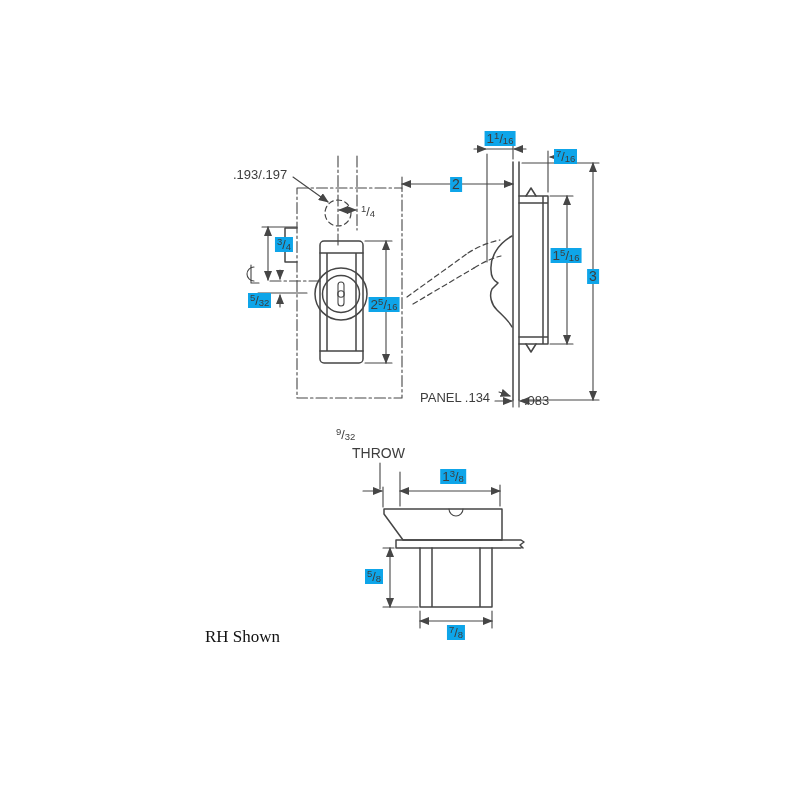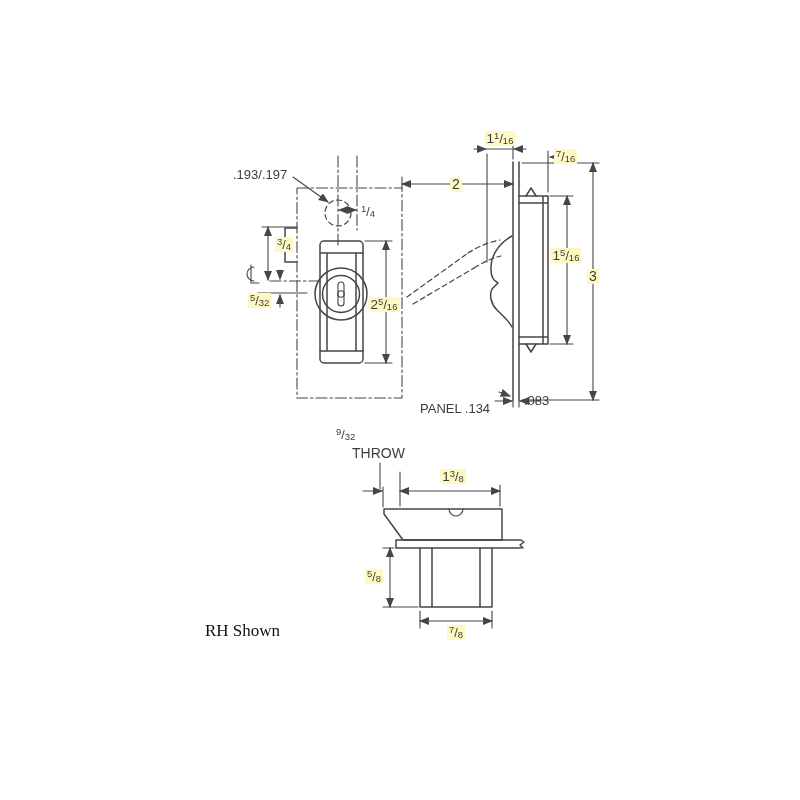--- a/index.html
+++ b/index.html
@@ -4,28 +4,28 @@
 <style>
   html,body{margin:0;padding:0;background:#ffffff;}
   .stage{position:relative;width:800px;height:800px;background:#ffffff;overflow:hidden;
          font-family:"Liberation Sans",sans-serif;color:#3d3d3d;}
   svg.draw{position:absolute;left:0;top:0;}
   .s{stroke:#464646;stroke-width:1.5;fill:none;stroke-linecap:round;stroke-linejoin:round;}
   .thin{stroke-width:1.1;}
   .cl{stroke-dasharray:11,3,2.5,3;stroke-width:1.1;}
   .dsh{stroke-dasharray:5,3.5;stroke-width:1.2;}
   .lbl{position:absolute;font-size:13px;line-height:1.05;white-space:nowrap;color:#3d3d3d;}
-  .bg{background:#fef9c3;padding:0 2px;}
+  .bg{background:#0ea5e9;padding:0 2px;}
   .ctr{transform:translateX(-50%);}
   .big{font-size:14px;}
   .whole{font-size:13.5px;}
   .fnum{font-size:9.5px;vertical-align:0.42em;}
   .fden{font-size:9.5px;vertical-align:-0.12em;}
   .fslash{font-size:12.5px;}
-  .caption{font-family:"Liberation Serif",serif;font-size:17px;color:#111111;}
+  .caption{font-family:"Liberation Serif",serif;font-size:17px;color:#111111;margin-top:6px;}
 </style>
 </head>
 <body>
 
 <div class="stage">
 
   <svg class="draw" width="800" height="800" viewBox="0 0 800 800">
     <defs>
       <marker id="ar" viewBox="0 0 10 8" refX="9" refY="4" markerWidth="9.5" markerHeight="7.5" orient="auto-start-reverse">
         <path d="M0,0 L10,4 L0,8 Z" fill="#464646"></path>
@@ -103,21 +103,21 @@
   <div class="lbl" style="left:361px;top:204px"><span class="fnum">1</span><span class="fslash">/</span><span class="fden">4</span></div>
   <div class="lbl ctr bg" style="left:284px;top:237px"><span class="fnum">3</span><span class="fslash">/</span><span class="fden">4</span></div>
   <div class="lbl bg" style="left:248px;top:293px"><span class="fnum">5</span><span class="fslash">/</span><span class="fden">32</span></div>
   <div class="lbl ctr bg" style="left:384px;top:297px"><span class="whole">2</span><span class="fnum">5</span><span class="fslash">/</span><span class="fden">16</span></div>
   <div class="lbl ctr bg big" style="left:456px;top:177px">2</div>
 
   <div class="lbl ctr bg" style="left:500px;top:131px"><span class="whole">1</span><span class="fnum">1</span><span class="fslash">/</span><span class="fden">16</span></div>
   <div class="lbl bg" style="left:554px;top:149px"><span class="fnum">7</span><span class="fslash">/</span><span class="fden">16</span></div>
   <div class="lbl ctr bg" style="left:566px;top:248px"><span class="whole">1</span><span class="fnum">5</span><span class="fslash">/</span><span class="fden">16</span></div>
   <div class="lbl ctr bg big" style="left:593px;top:269px">3</div>
-  <div class="lbl" style="left:420px;top:402px">PANEL .134</div>
+  <div class="lbl" style="left:420px;top:391px">PANEL .134</div>
   <div class="lbl" style="left:524px;top:394px">.083</div>
 
   <div class="lbl" style="left:336px;top:427px"><span class="fnum">9</span><span class="fslash">/</span><span class="fden">32</span></div>
   <div class="lbl big" style="left:352px;top:446px">THROW</div>
   <div class="lbl ctr bg" style="left:453px;top:469px"><span class="whole">1</span><span class="fnum">3</span><span class="fslash">/</span><span class="fden">8</span></div>
   <div class="lbl bg" style="left:365px;top:569px"><span class="fnum">5</span><span class="fslash">/</span><span class="fden">8</span></div>
   <div class="lbl ctr bg" style="left:456px;top:625px"><span class="fnum">7</span><span class="fslash">/</span><span class="fden">8</span></div>
 
   <div class="lbl caption" style="left:205px;top:622px">RH Shown</div>
 </div>

